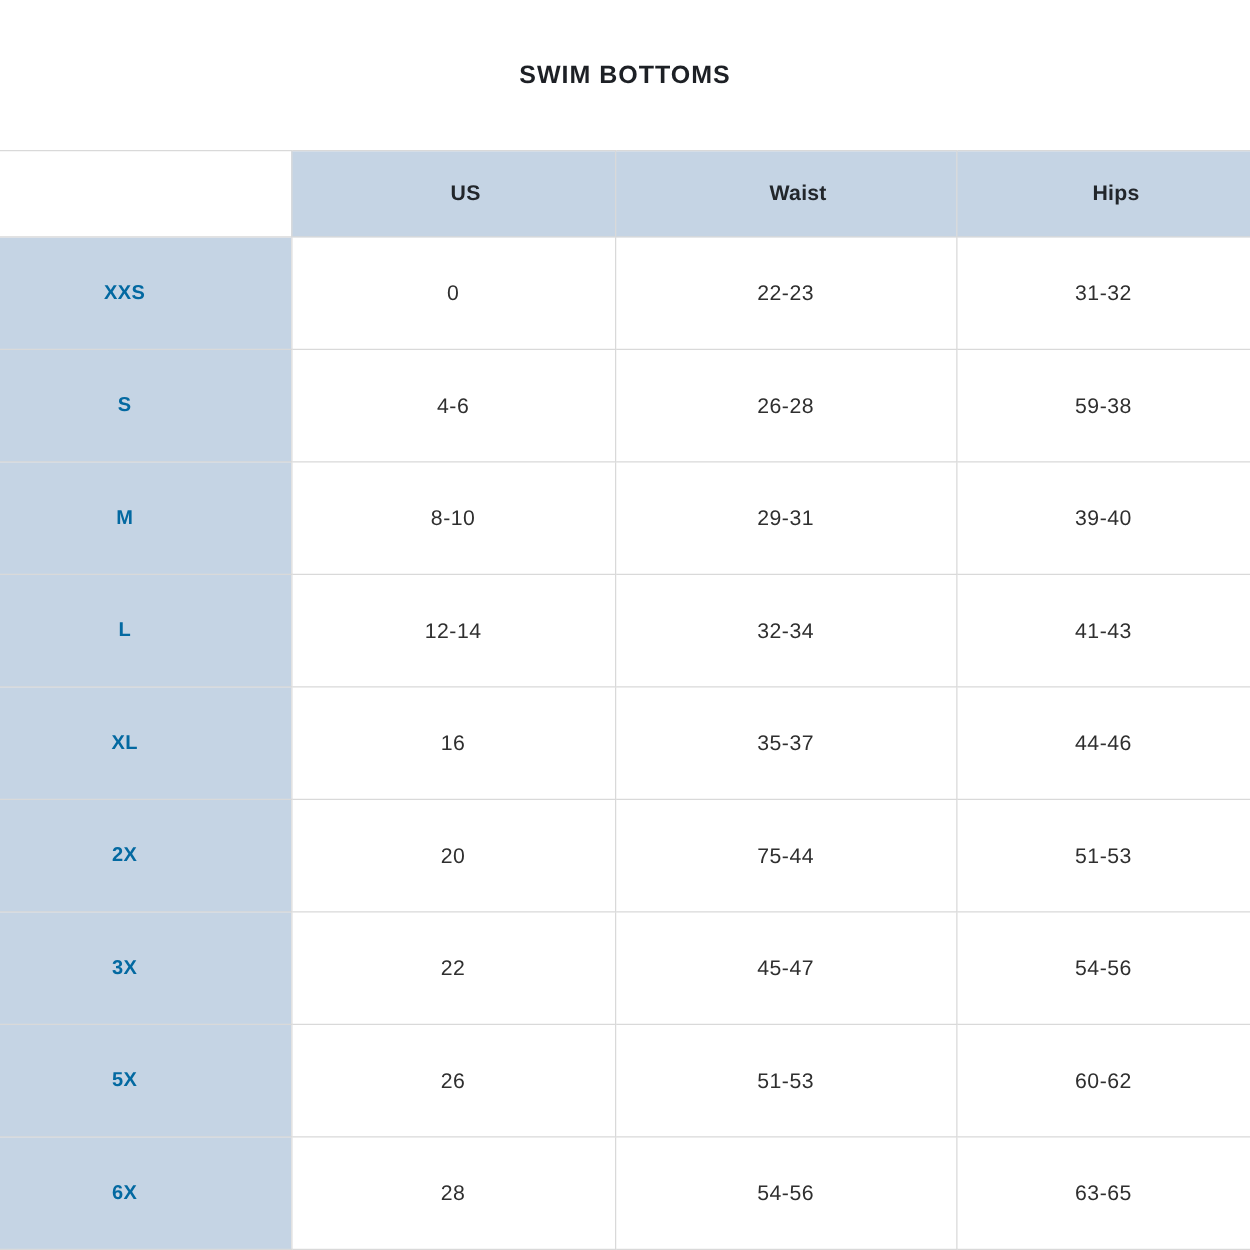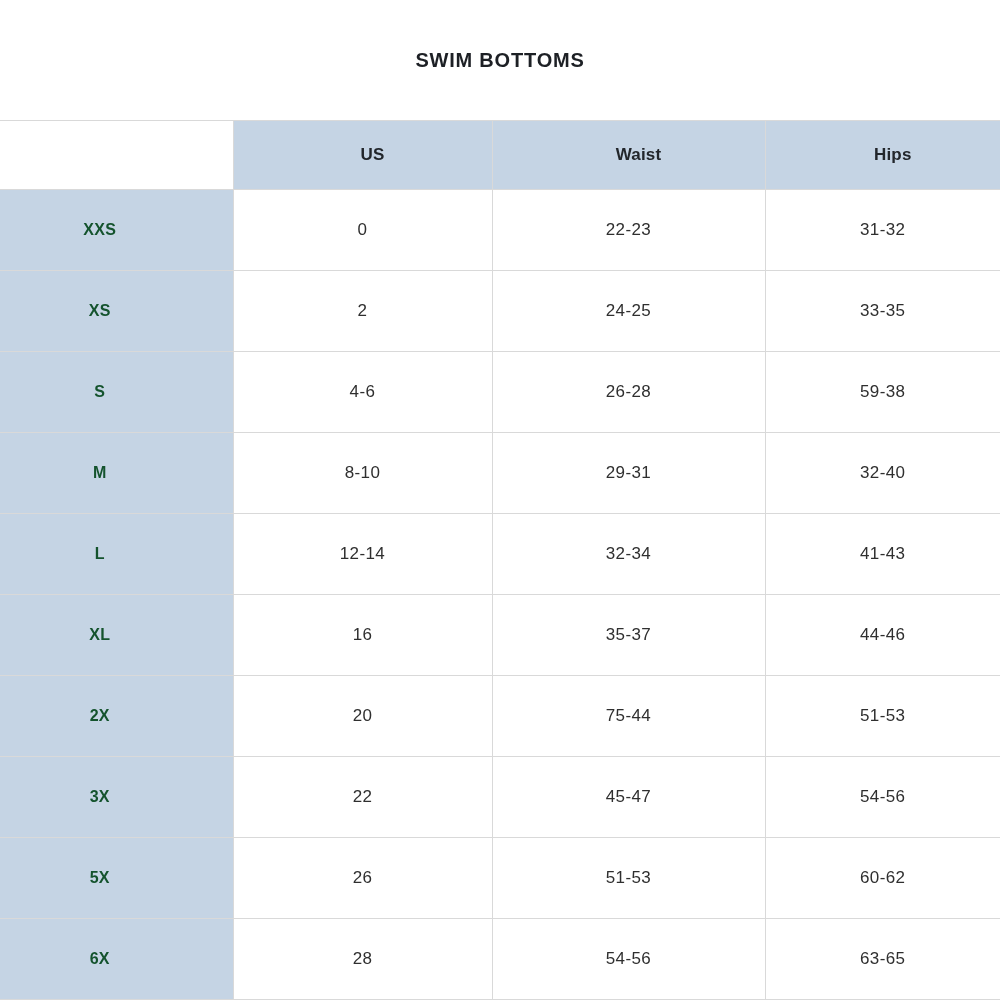--- a/index.html
+++ b/index.html
@@ -48,21 +48,21 @@
     letter-spacing: 0.2px;
     padding-left: 20px;
   }
   .size-chart thead th.empty-corner {
     background: #ffffff;
   }
   .size-chart tbody th.size-label {
     background: #c5d4e4;
     font-size: 16px;
     font-weight: 700;
-    color: #14532d;
+    color: #0369a1;
     letter-spacing: 0.3px;
     padding-right: 33px; 
   }
   .size-chart tbody td {
     font-size: 17px;
     font-weight: 400;
     color: #2f2f2f;
     letter-spacing: 0.4px;
     background: #ffffff;
   }
@@ -90,36 +90,30 @@
     </tr>
   </thead>
   <tbody>
     <tr>
       <th class="size-label">XXS</th>
       <td>0</td>
       <td>22-23</td>
       <td>31-32</td>
     </tr>
     <tr>
-      <th class="size-label">XS</th>
-      <td>2</td>
-      <td>24-25</td>
-      <td>33-35</td>
-    </tr>
-    <tr>
       <th class="size-label">S</th>
       <td>4-6</td>
       <td>26-28</td>
       <td>59-38</td>
     </tr>
     <tr>
       <th class="size-label">M</th>
       <td>8-10</td>
       <td>29-31</td>
-      <td>32-40</td>
+      <td>39-40</td>
     </tr>
     <tr>
       <th class="size-label">L</th>
       <td>12-14</td>
       <td>32-34</td>
       <td>41-43</td>
     </tr>
     <tr>
       <th class="size-label">XL</th>
       <td>16</td>

